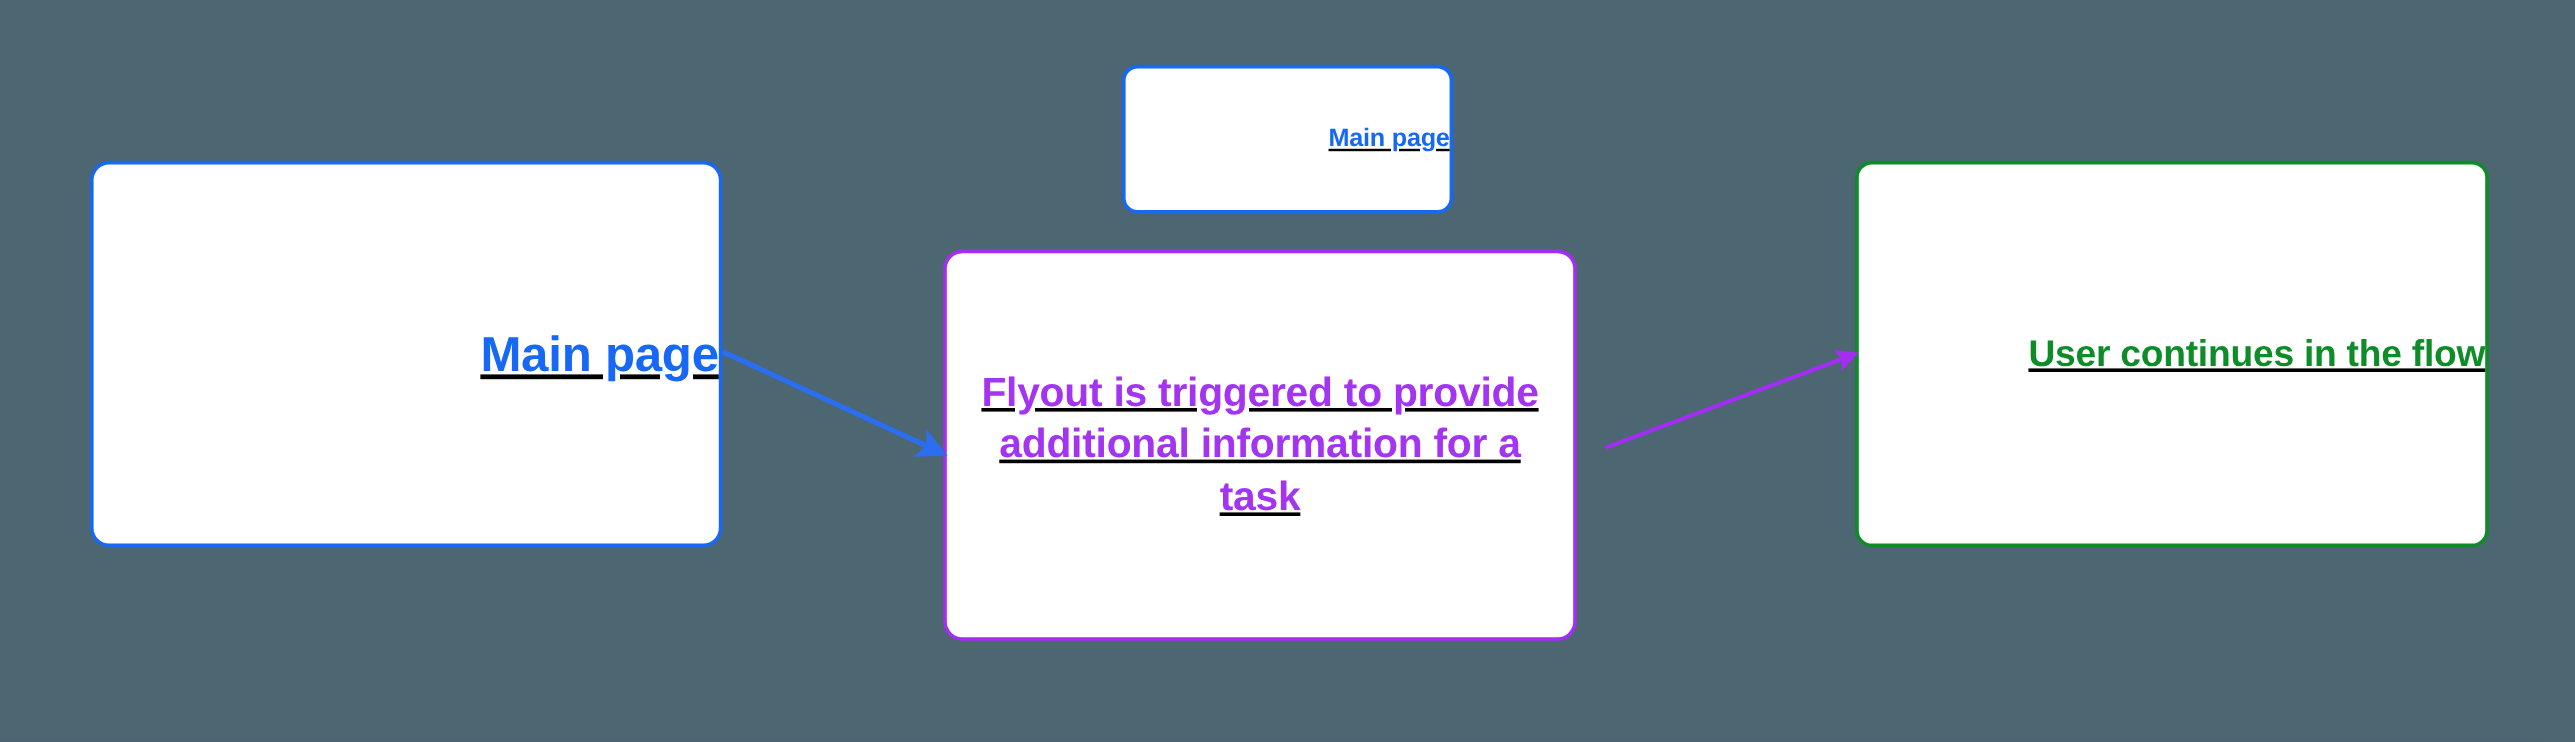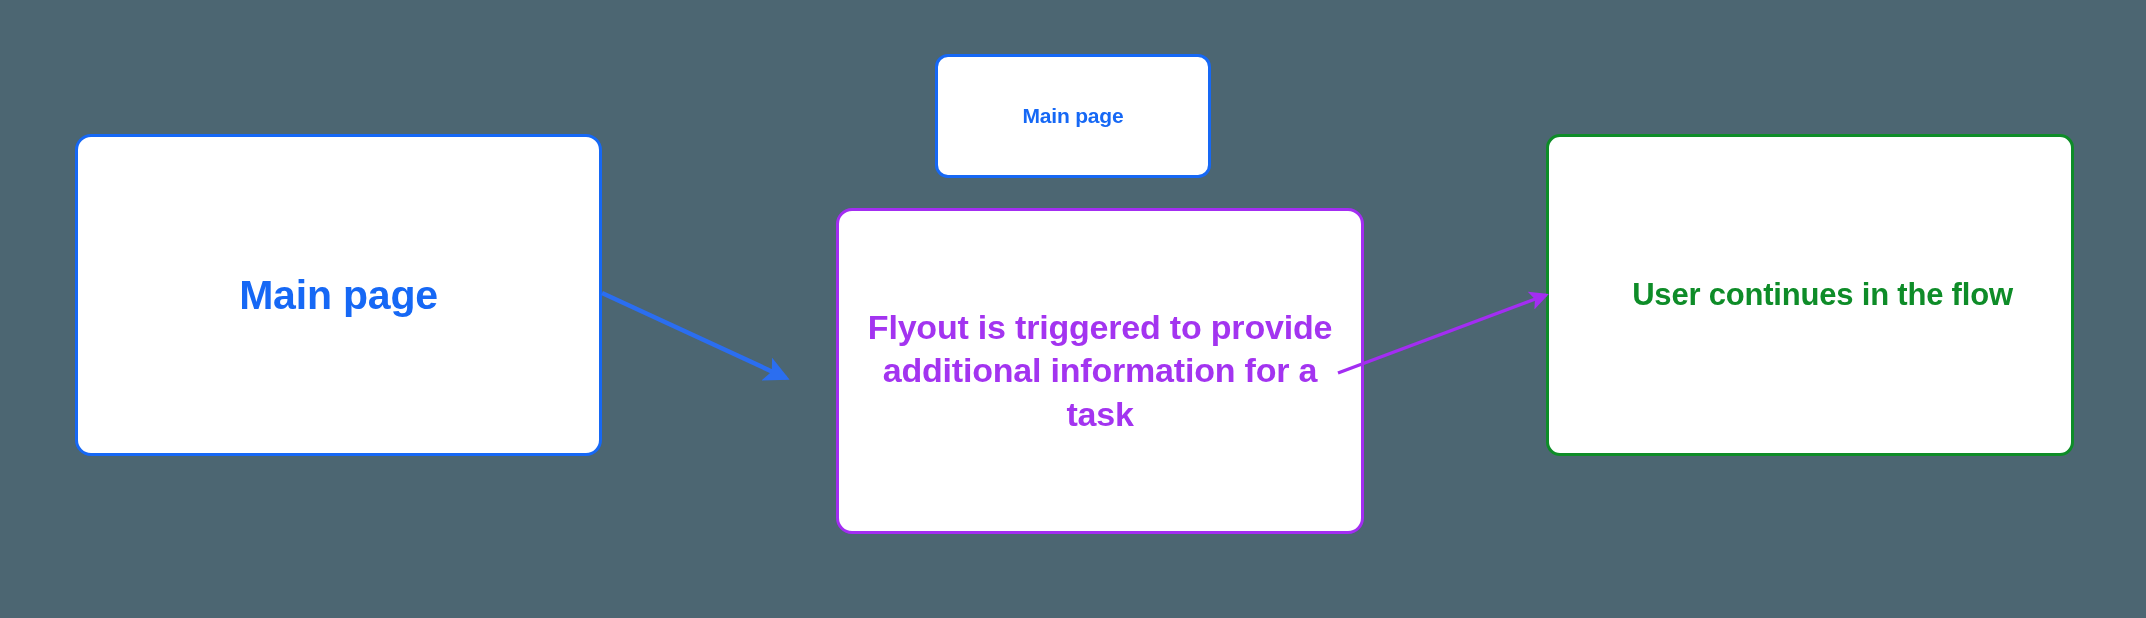--- a/index.html
+++ b/index.html
@@ -20,22 +20,23 @@
   }
   .node {
     position: absolute;
     box-sizing: border-box;
     background: #ffffff;
     border-style: solid;
     border-width: 3px;
     border-radius: 14px;
     display: flex;
     align-items: center;
-    justify-content: center;
+    justify-content: flex-end;
     text-align: center;
+    text-decoration: underline;
   }
   .node-label {
     font-weight: bold;
     line-height: 1.22;
     letter-spacing: -0.2px;
     white-space: pre-line;
   }
 
   
   #node-main-page-left {
@@ -112,21 +113,21 @@
 <div id="canvas" style="background: rgb(76, 102, 114);">
 
   <div class="node" id="node-main-page-left" style="left: 75px; top: 134px; width: 527px; height: 322px; border-color: rgb(22, 104, 245); background: rgb(255, 255, 255);">
     <span class="node-label" style="color: rgb(22, 104, 245);">Main page</span>
   </div>
 
   <div class="node" id="node-main-page-top" style="left: 935px; top: 54px; width: 276px; height: 124px; border-color: rgb(22, 104, 245); background: rgb(255, 255, 255);">
     <span class="node-label" style="color: rgb(22, 104, 245);">Main page</span>
   </div>
 
-  <div class="node" id="node-flyout" style="left: 836px; top: 208px; width: 528px; height: 326px; border-color: rgb(163, 45, 242); background: rgb(255, 255, 255);">
+  <div class="node" id="node-flyout" style="left: 786px; top: 208px; width: 528px; height: 326px; border-color: rgb(163, 45, 242); background: rgb(255, 255, 255);">
     <span class="node-label" style="color: rgb(163, 52, 240);">Flyout is triggered to provide additional information for a task</span>
   </div>
 
   <div class="node" id="node-user-continues" style="left: 1546px; top: 134px; width: 528px; height: 322px; border-color: rgb(14, 140, 40); background: rgb(255, 255, 255);">
     <span class="node-label" style="color: rgb(14, 140, 40);">User continues in the flow</span>
   </div>
 
   <svg id="connectors" viewBox="0 0 2146 618" width="2146" height="618">
     <defs>
       <marker id="arrow-blue" viewBox="0 0 10 10" refX="8.4" refY="5" markerWidth="5.6" markerHeight="5.6" orient="auto-start-reverse">

